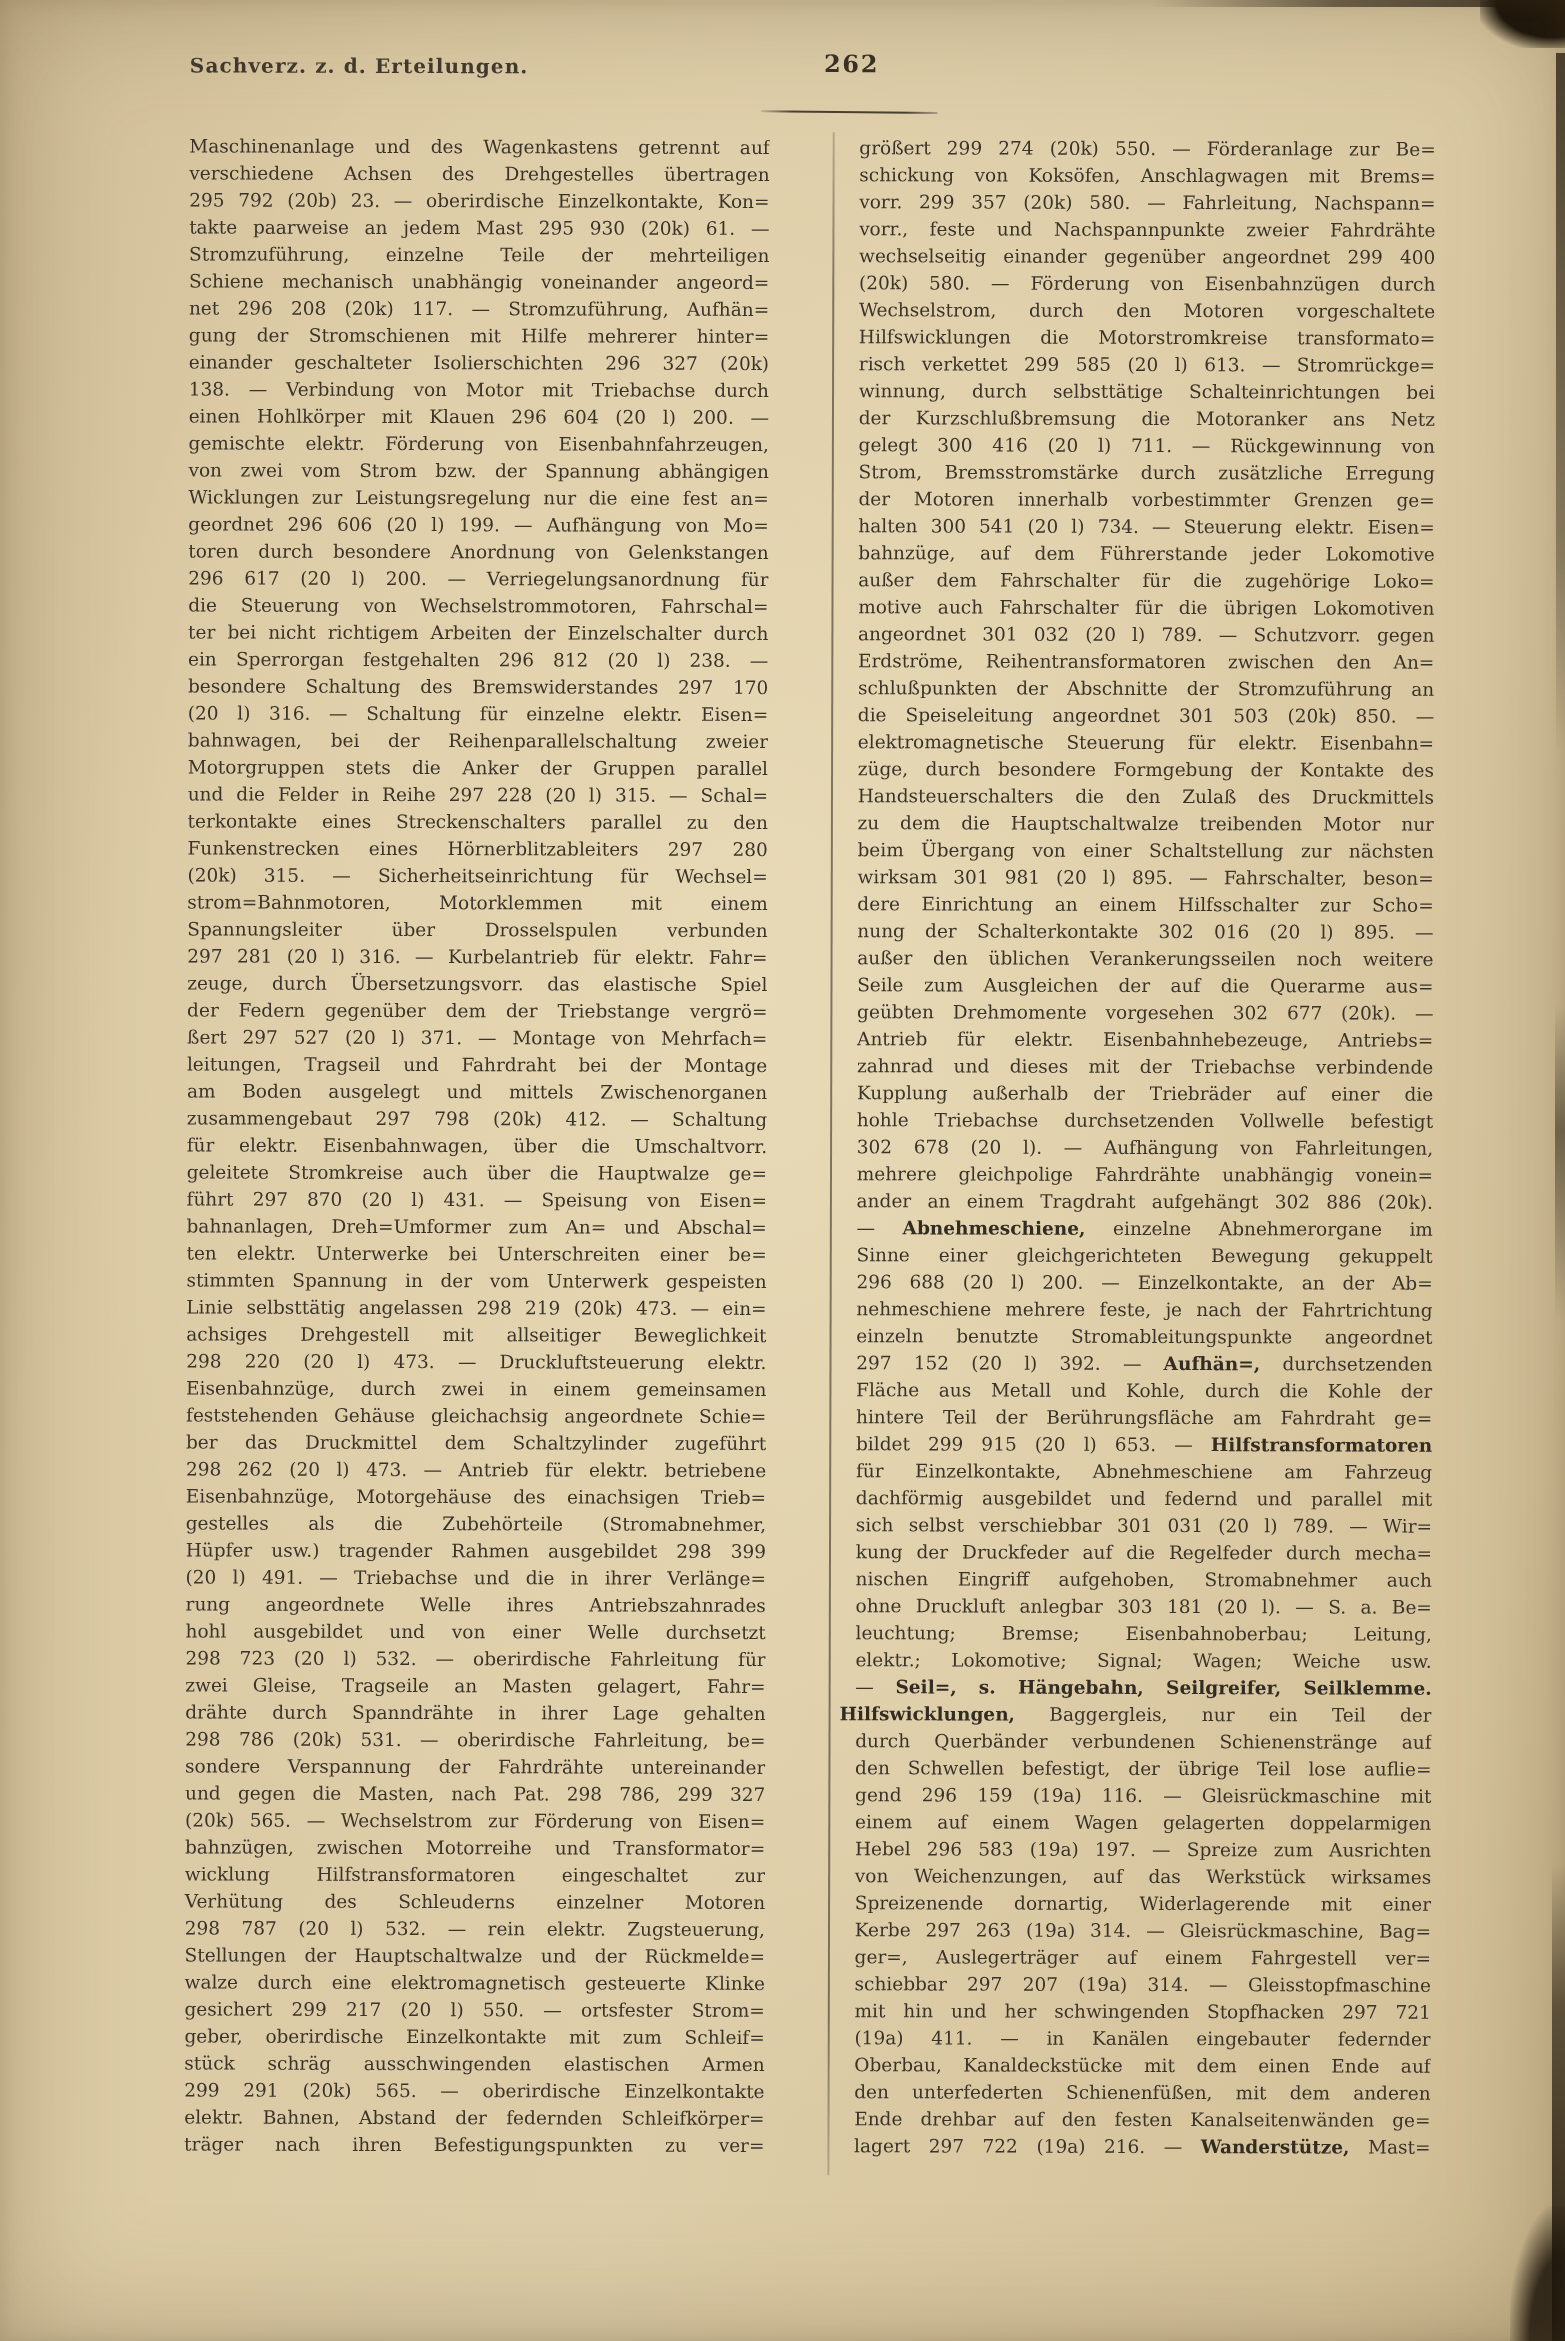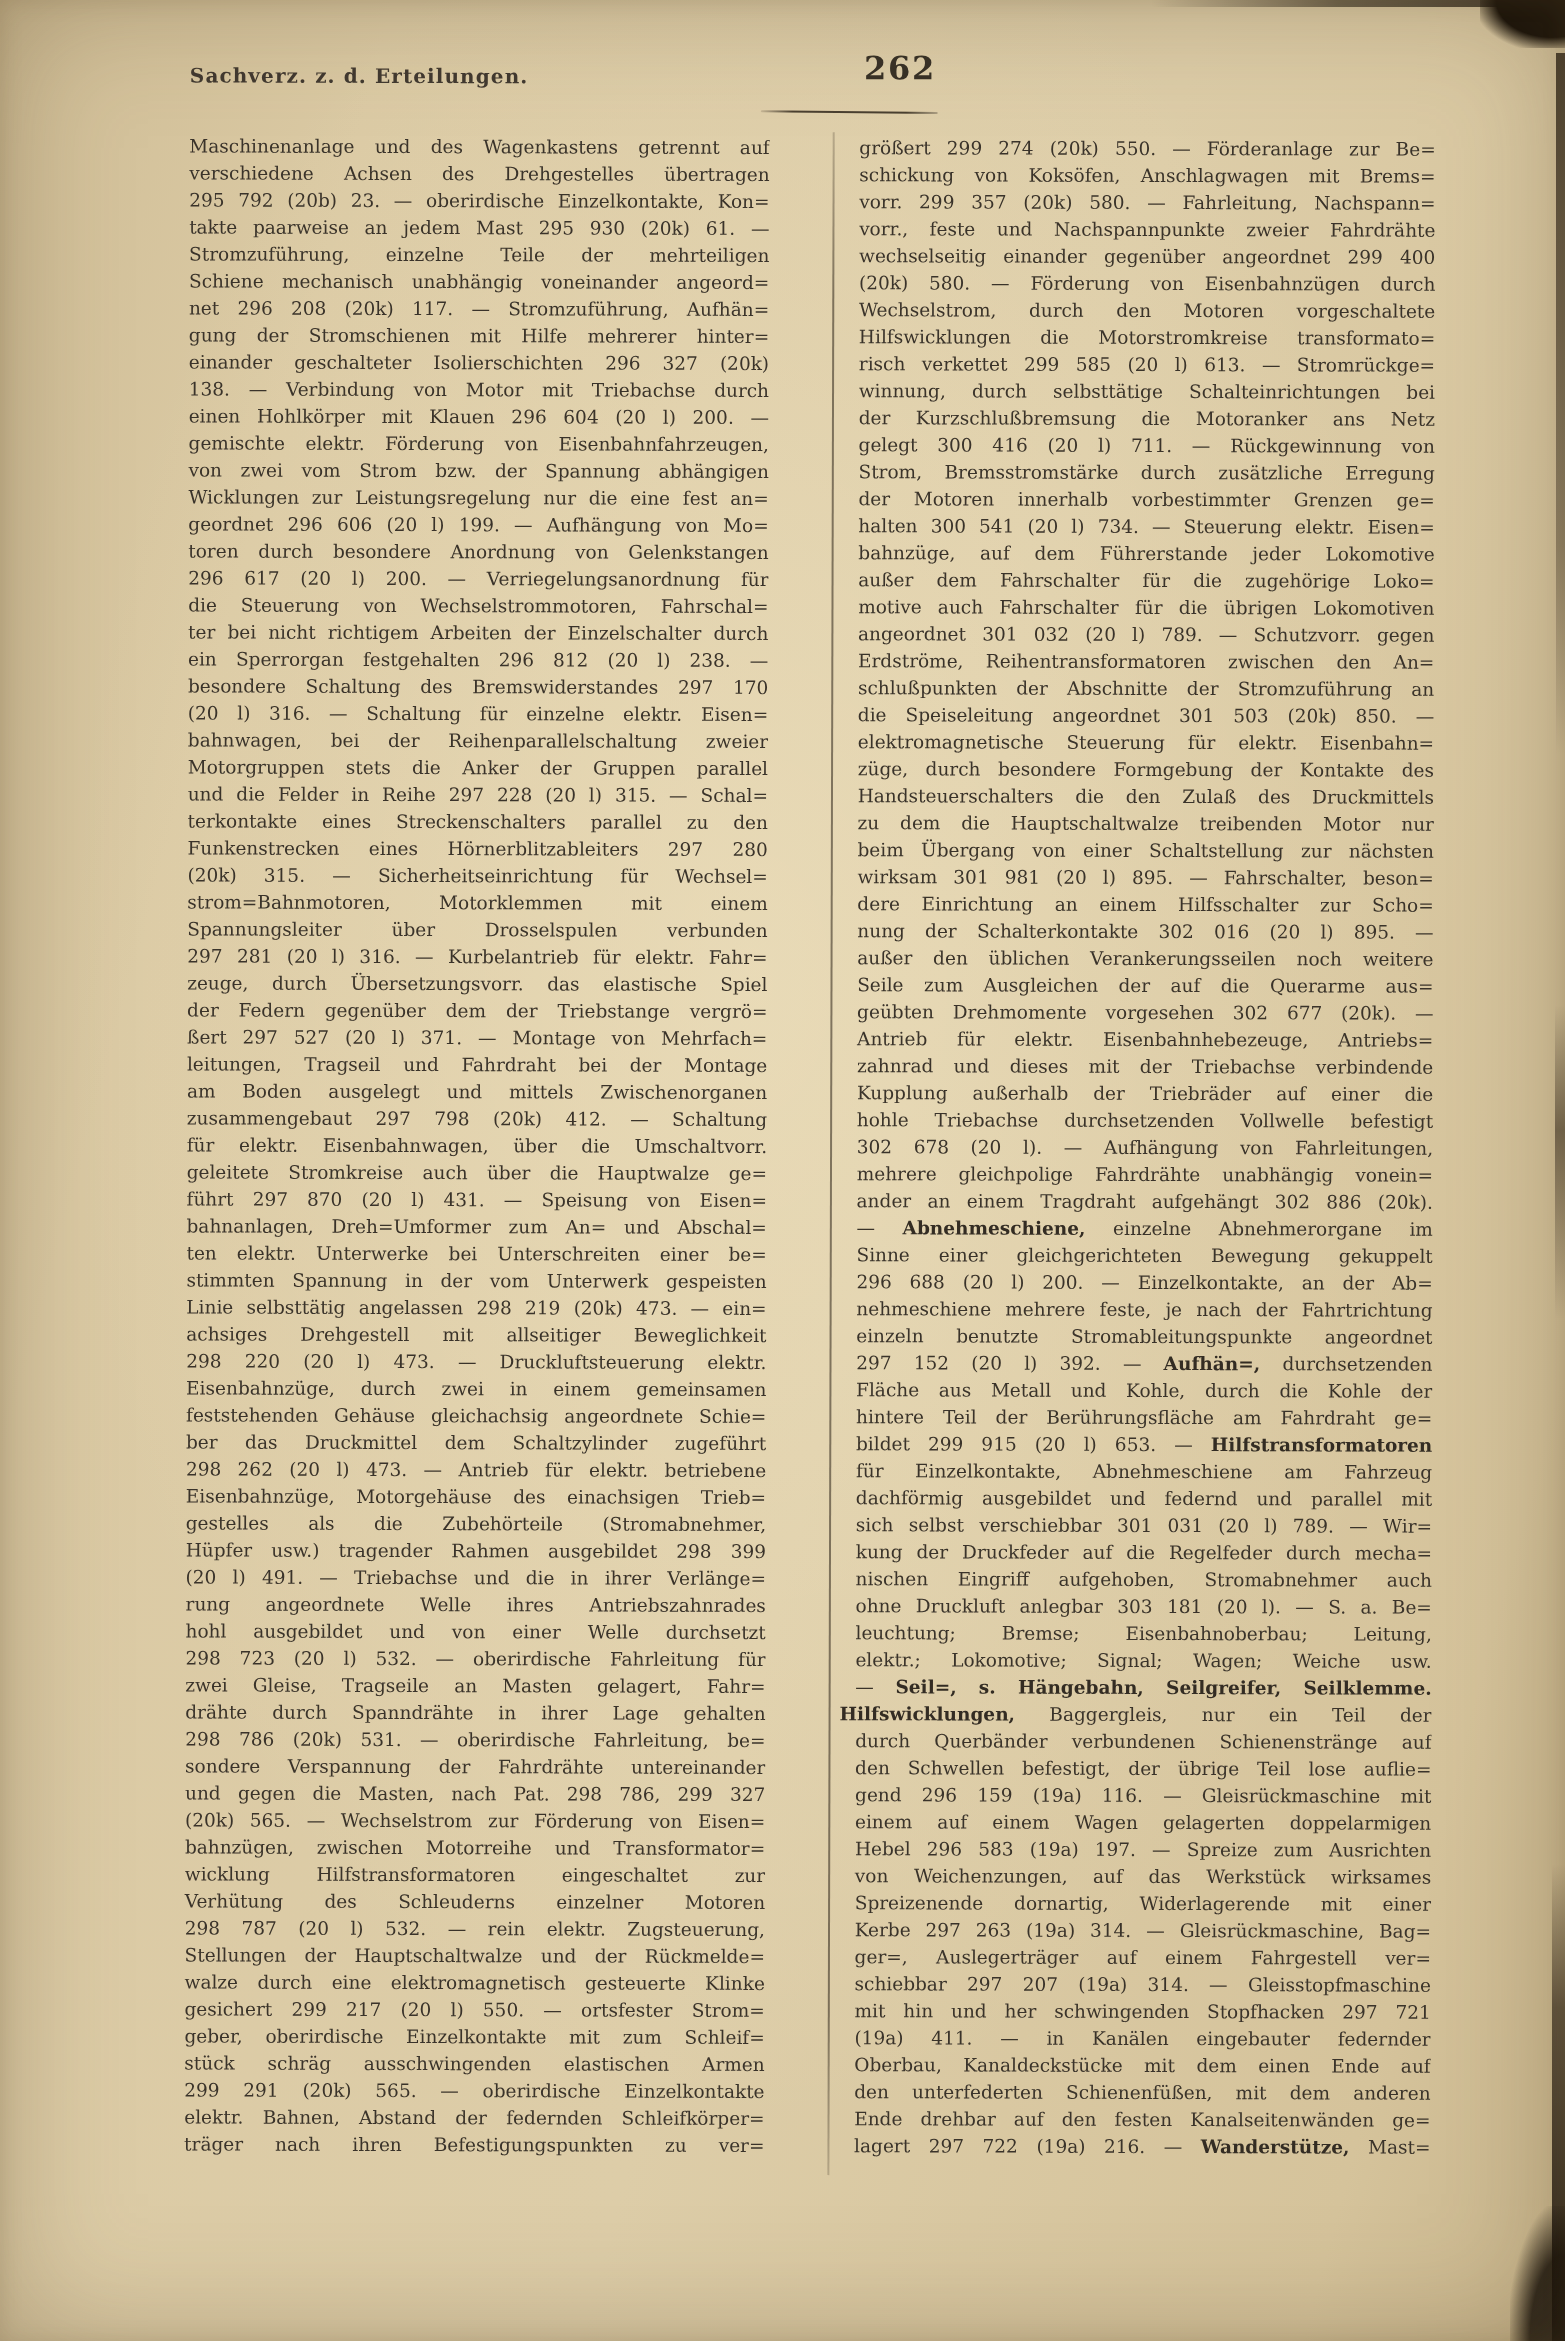--- a/index.html
+++ b/index.html
@@ -12,26 +12,26 @@
     overflow:hidden;
     font-family:"DejaVu Serif","Liberation Serif",serif;
     color:#3a332a;
   }
   .page::after{
     content:"";position:absolute;inset:0;pointer-events:none;
     box-shadow:inset 0 0 123px rgba(92,72,40,.35), inset 0 0 22.5px rgba(92,72,40,.18);
   }
   .content{position:absolute;inset:0;transform:rotate(0.15deg);}
   .running-title{
-    position:absolute;left:187px;top:65px;
+    position:absolute;left:187px;top:55px;
     font-size:20px;font-weight:bold;letter-spacing:1.1px;color:#413930;
   }
   .page-number{
-    position:absolute;left:821px;top:49px;width:112px;text-align:right;
-    font-size:32px;font-weight:bold;color:#373026;letter-spacing:1.7px;
+    position:absolute;left:821px;top:49px;width:112px;text-align:left;
+    font-size:24px;font-weight:bold;color:#373026;letter-spacing:1.7px;
   }
   .page-number-rule{
     position:absolute;left:758px;top:111px;width:177px;height:2.2px;
     background:linear-gradient(90deg,rgba(60,50,38,.15),#4a4030 18%,#4a4030 82%,rgba(60,50,38,.3));
     transform:rotate(0.4deg);border-radius:1.1px;
   }
   .column-divider{
     position:absolute;left:830px;top:132px;width:1.7px;height:2043px;
     background:linear-gradient(180deg,rgba(64,54,40,.25),rgba(64,54,40,.62) 8%,rgba(64,54,40,.62) 92%,rgba(64,54,40,.25));
   }

